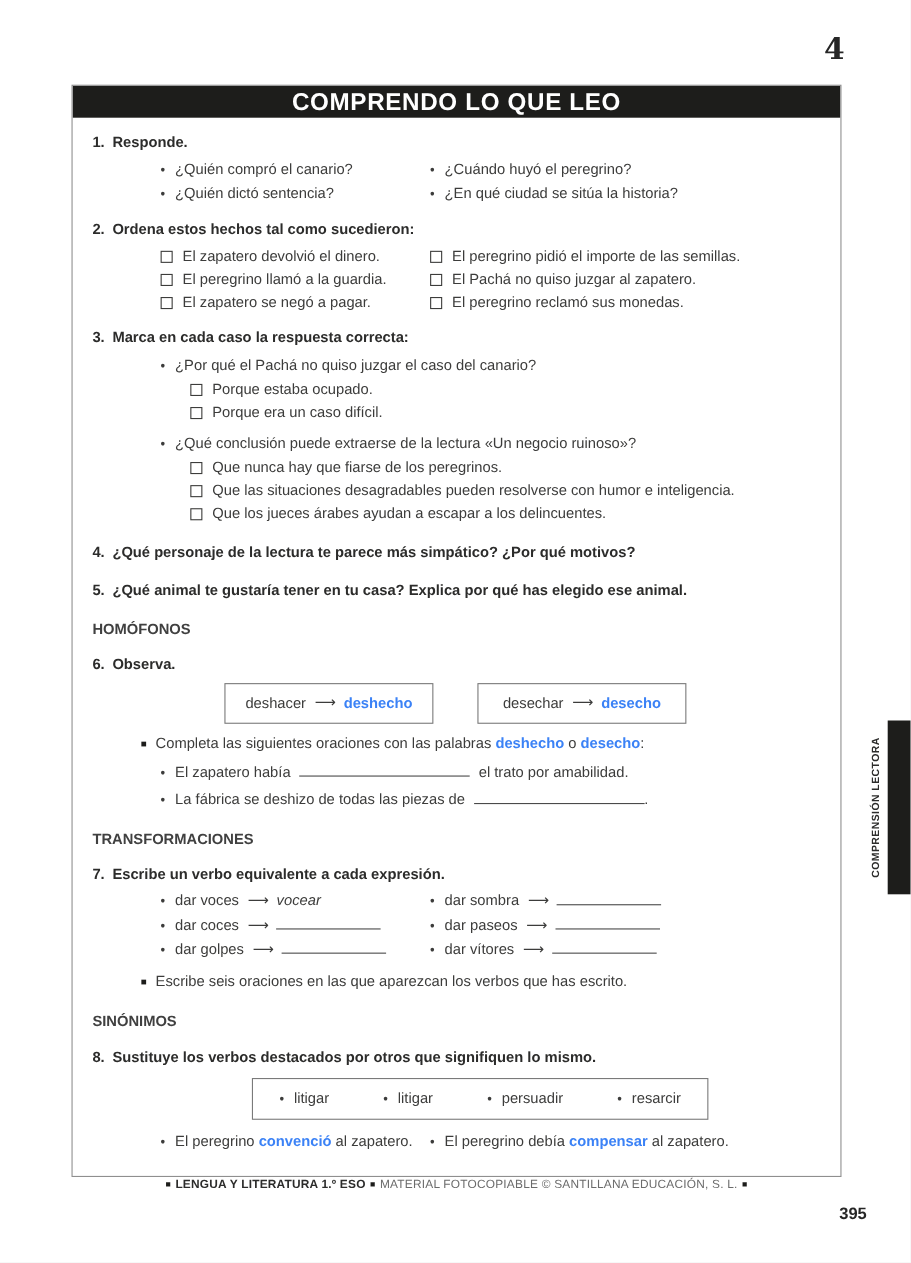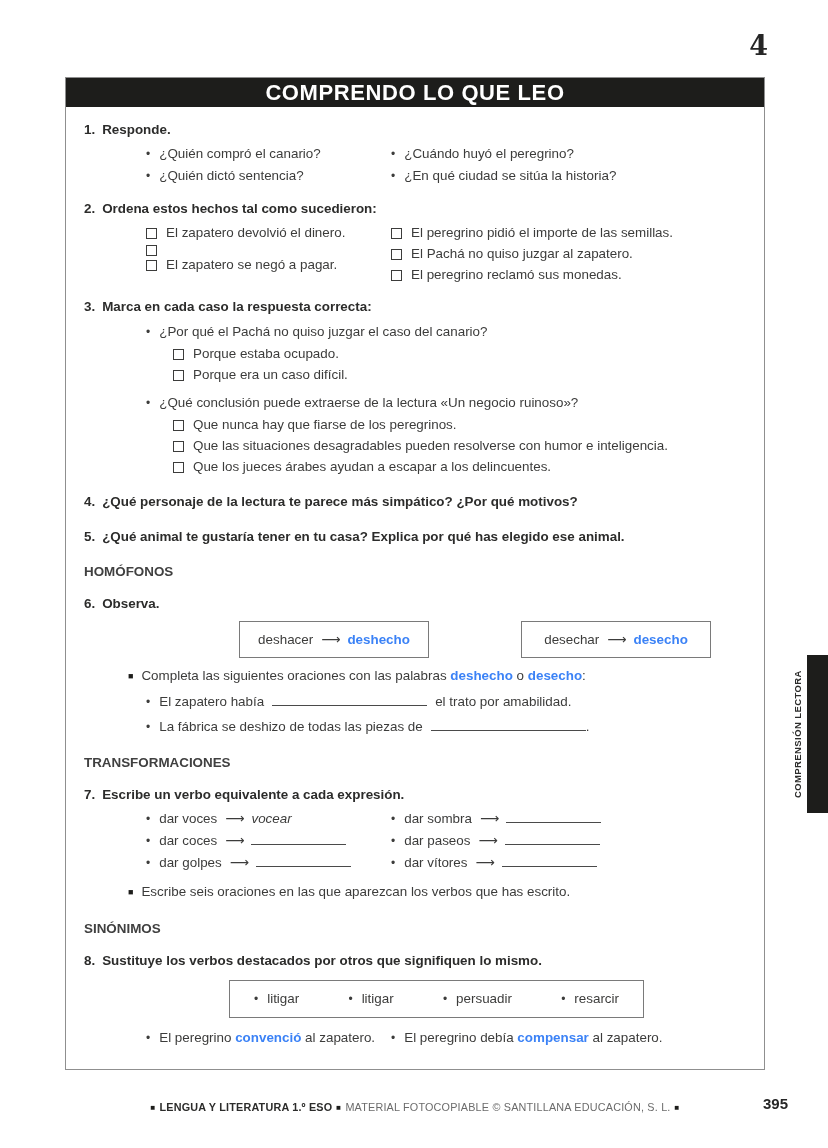--- a/index.html
+++ b/index.html
@@ -34,42 +34,42 @@
   .sq { flex:none; margin-right:8px; font-size:9px; position:relative; top:-1px; color:#1d1d1b; }
   .chk {
     flex:none; display:inline-block; width:11px; height:11px;
     border:1.4px solid #3c3c3b; margin-right:9px; position:relative; top:1.5px;
   }
   .arrow { font-family:"DejaVu Sans", sans-serif; margin:0 8px; letter-spacing:-1px; }
   .blank { display:inline-block; border-bottom:1.3px solid #4a4a4a; height:13px; vertical-align:baseline; }
   .w155 { width:155px; } .w95 { width:95px; }
   .bold { font-weight:700; color:#3b82f6; }
   .ital { font-style:italic; }
-  .obox-row { display:flex; margin:7px 0 7px 120px; gap:92px;justify-content:center; }
+  .obox-row { display:flex; margin:7px 0 7px 120px; gap:40px; }
   .obox {
     width:190px; height:37px; border:1.2px solid #7a7a7a;
     display:flex; align-items:center; justify-content:center;
   }
   .wordbank {
     margin:9px 0 9px 145px; width:415px; height:38px; border:1.2px solid #7a7a7a;
     display:flex; align-items:center; justify-content:space-between; padding:0 24px;
   }
   .wb-item { display:flex; align-items:baseline; }
   .subtask { display:flex; align-items:baseline; margin:7px 0 0 44px; }
   .fill-row { display:flex; align-items:baseline; margin-left:62px; margin-top:3px; }
   .q7row { margin-top:3px; }
   .side-label {
     position:absolute; top:655px; right:24px; height:158px; width:14px;
     writing-mode:vertical-rl; transform:rotate(180deg);
     font-size:9.5px; font-weight:700; letter-spacing:.4px; color:#2c2c2b;
     display:flex; align-items:center; justify-content:center; white-space:nowrap;
   }
   .side-bar { position:absolute; top:655px; right:0; width:21px; height:158px; background:#1d1d1b; }
   .footer {
-    position:absolute; top:1101px; left:65px; width:700px; text-align:center;
+    position:absolute; top:1071px; left:65px; width:700px; text-align:center;
     font-size:10.8px; color:#6b6b6b; letter-spacing:.2px;
   }
   .footer .fbold { font-weight:700; color:#2c2c2b; }
   .footer .fsq { font-size:8px; color:#1d1d1b; position:relative; top:-1px; margin:0 4px; }
   .page-num { position:absolute; top:1095px; right:40px; font-size:15px; font-weight:700; color:#262626; }
 </style>
 </head>
 <body>
 
 <div class="sheet">
@@ -118,20 +118,21 @@
           <span>Ordena estos hechos tal como sucedieron:</span>
         </div>
         <div class="two-col">
           <div class="colL">
             <div class="li">
                 <span class="chk"></span>
                 <span>El zapatero devolvió el dinero.</span>
               </div>
             <div class="li">
                 <span class="chk"></span>
+                <span>El peregrino llamó a la guardia.</span>
               </div>
             <div class="li">
                 <span class="chk"></span>
                 <span>El zapatero se negó a pagar.</span>
               </div>
           </div>
           <div class="colR">
             <div class="li">
                 <span class="chk"></span>
                 <span>El peregrino pidió el importe de las semillas.</span>

